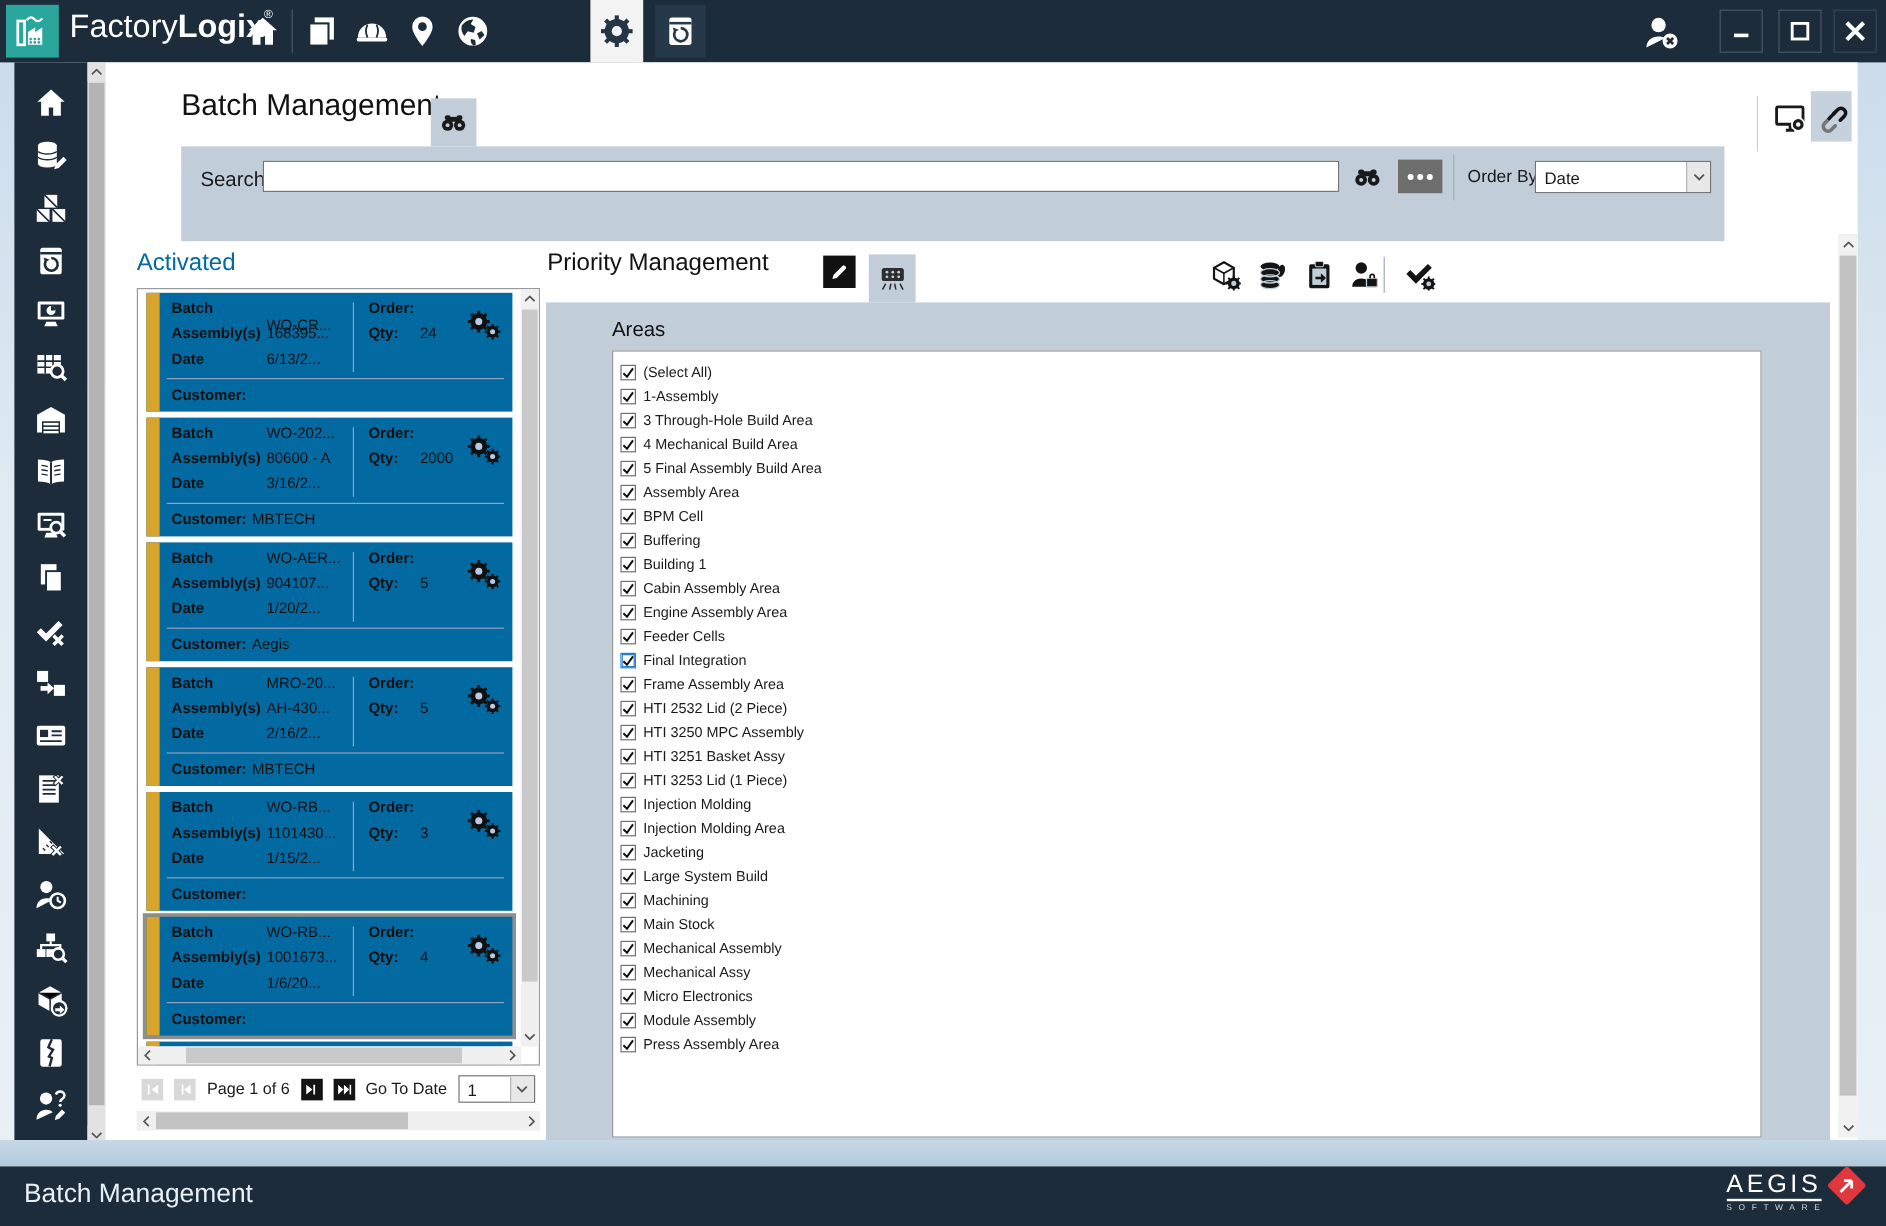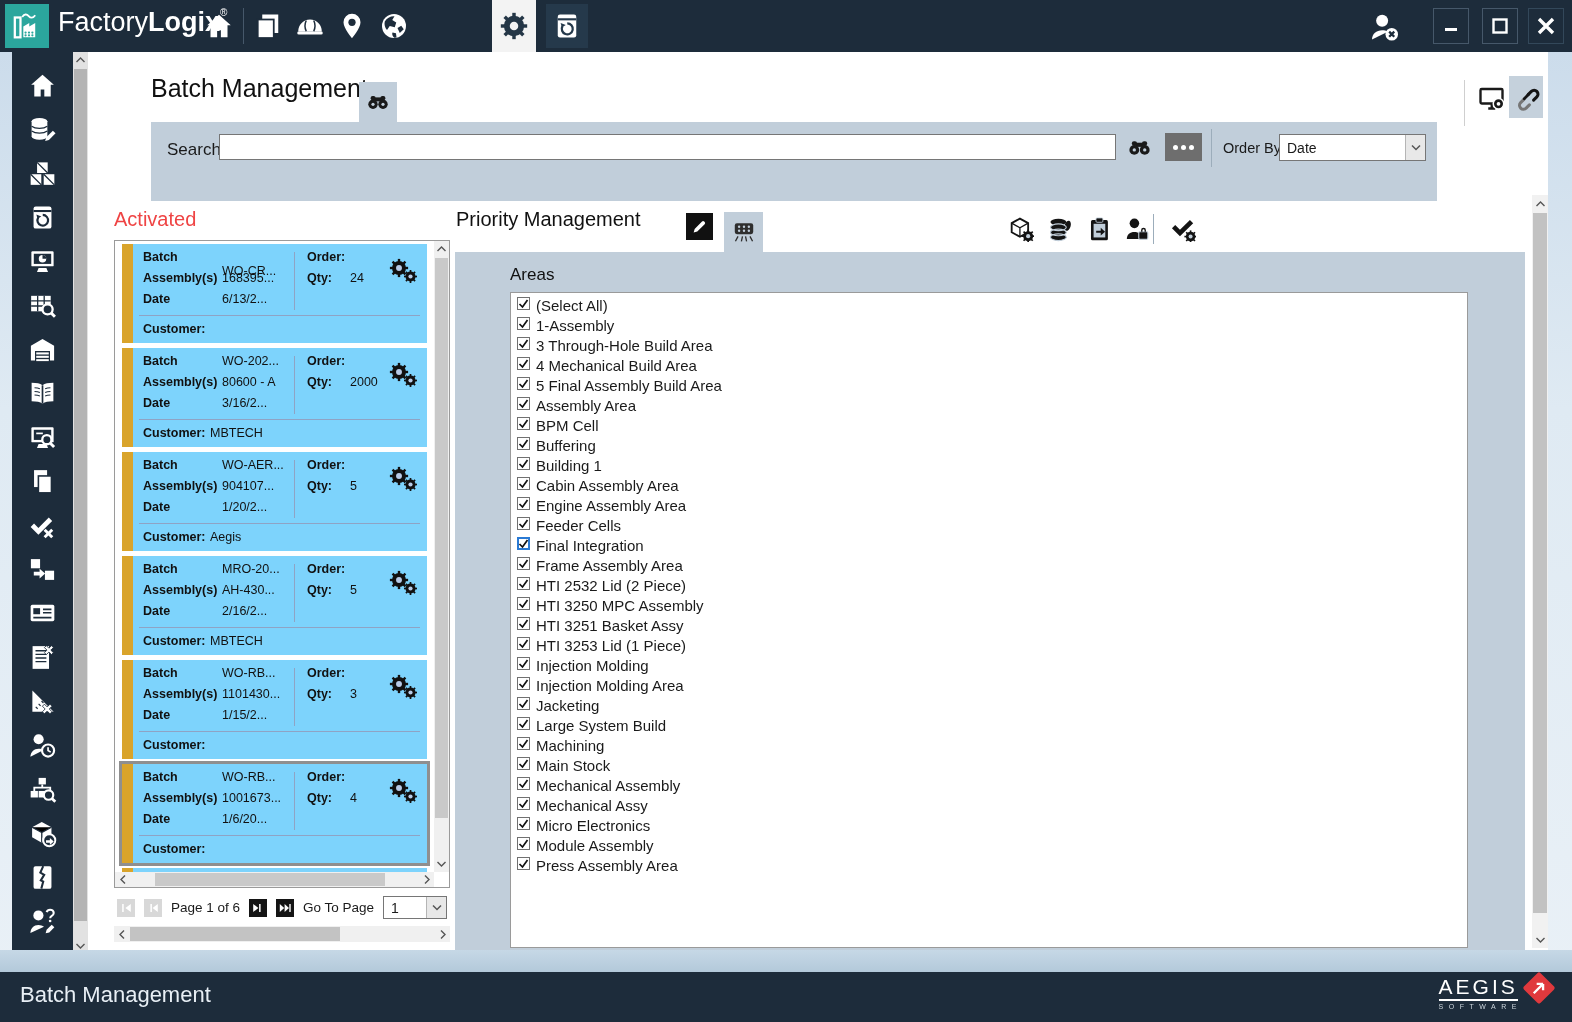--- a/index.html
+++ b/index.html
@@ -53,24 +53,24 @@
   .sp-orderby{position:absolute;left:1072px;top:18px;font-size:14.5px}
   .sel{position:absolute;background:#fff;border:1px solid #767676;font-size:14px;display:flex;align-items:center;cursor:pointer}
   .sel .sel-text{flex:1;padding:0 7px;white-space:nowrap;overflow:hidden}
   .sel .sel-btn{width:20px;height:100%;background:#e8e8e8;border-left:1px solid #b5b5b5;
     display:flex;align-items:center;justify-content:center}
   .sp-select{left:1128px;top:12px;width:147px;height:27px}
   .sp-actions{position:absolute;left:846px;top:92px;width:420px;height:30px}
   .act-ic{position:absolute;top:1px;width:27px;height:27px;display:flex;align-items:center;justify-content:center;cursor:pointer}
   .act-div{position:absolute;left:156px;top:0;width:1px;height:30px;background:#9cadbb}
   
-  .activated-title{position:absolute;left:26px;top:156px;font-size:20px;font-weight:300;color:#ef4444}
+  .activated-title{position:absolute;left:26px;top:156px;font-size:20px;font-weight:300;color:#0369a1}
   .batch-box{position:absolute;left:26px;top:188px;width:336px;height:648px;border:1px solid #9a9a9a;background:#fff;overflow:hidden}
   .cards{position:absolute;left:0;top:0;width:319px;height:631px;overflow:hidden;padding:3px 0 0 3px}
-  .card{position:relative;width:305px;height:99px;margin:0 0 5px 4px;background:#7dd3fc;font-size:12.5px}
+  .card{position:relative;width:305px;height:99px;margin:0 0 5px 4px;background:#0369a1;font-size:12.5px}
   .card.selected{box-shadow:0 0 0 3px #8f8f8f}
   .card.partial{height:6px;margin-bottom:0;overflow:hidden}
   .stripe{position:absolute;left:0;top:0;bottom:0;width:11px;background:#d9a42b}
   .card .lab{font-weight:bold;position:absolute;color:#111}
   .card .val{position:absolute;color:#111}
   .card .vdiv{position:absolute;left:172px;top:8px;width:1px;height:58px;background:#8fa3c4}
   .card .sep{position:absolute;left:17px;right:7px;top:71px;height:1px;background:#8fa3c4}
   .card .gears{position:absolute;right:8px;top:13px;width:32px;height:30px;cursor:pointer}
   .bb-vscroll{position:absolute;right:0;top:0;width:15px;height:631px;background:#f0f0f0}
   .bb-vscroll .thumb{position:absolute;left:1px;top:17px;width:13px;height:560px;background:#c9c9c9}
@@ -88,21 +88,21 @@
   
   .pm-title{position:absolute;left:368px;top:156px;font-size:20px;font-weight:300;color:#111}
   .pm-pencil{position:absolute;left:598px;top:161px;width:27px;height:27px;background:#111;
     display:flex;align-items:center;justify-content:center;cursor:pointer}
   .pm-tab{position:absolute;left:636px;top:160px;width:39px;height:40px;background:#c1ceda;
     display:flex;align-items:center;justify-content:center}
   .pm-panel{position:absolute;left:367px;top:200px;width:1070px;height:698px;background:#c1ceda}
   .areas-title{position:absolute;left:55px;top:13px;font-size:17px;font-weight:300;color:#111}
   .areas-box{position:absolute;left:55px;top:40px;width:958px;height:656px;background:#fff;
     border:1px solid #9a9a9a;overflow:hidden;padding:4px 0 0 6px}
-  .area-row{height:20px;display:flex;align-items:flex-start;gap:6px;font-size:15px;cursor:default}
+  .area-row{height:20px;display:flex;align-items:flex-end;gap:6px;font-size:12px;cursor:default}
   .cb{width:13px;height:13px;border:1px solid #707070;background:#fff;flex:none;
     display:flex;align-items:center;justify-content:center}
   .area-row.focused .cb{border:1px solid #2a7ad4;box-shadow:0 0 0 1px #2a7ad4 inset}
   
   .main-vscroll{position:absolute;left:1444px;top:143px;width:16px;height:753px;background:#f1f1f1}
   .main-vscroll .thumb{position:absolute;left:1px;top:18px;width:14px;height:700px;background:#c2c2c2}
   .varr{position:absolute;left:0;width:16px;height:17px;display:flex;align-items:center;justify-content:center;background:#f1f1f1}
   
   .bottom-strip{position:absolute;left:0;top:950px;width:1572px;height:22px;
     background:linear-gradient(180deg,#c6d8e6,#b3c9da)}
@@ -825,21 +825,21 @@
       <span class="pg-btn on">
         <svg width="12" height="12" viewBox="0 0 12 12" fill="#fff">
             <path d="M1.2 2l5.2 4-5.2 4zM7.1 2h1.5v8H7.1z"></path>
           </svg>
         </span>
       <span class="pg-btn on">
         <svg width="12" height="12" viewBox="0 0 12 12" fill="#fff">
             <path d="M.8 2l4.4 4L.8 10zM5.6 2L10 6l-4.4 4zM10.3 2h1.4v8h-1.4z"></path>
           </svg>
         </span>
-      <span>Go To Page</span>
+      <span>Go To Date</span>
       <div class="sel pg-sel">
         <span class="sel-text">1</span>
         <span class="sel-btn">
           <svg width="10" height="7" viewBox="0 0 10 7">
               <path d="M1 1.5l4 4 4-4" stroke="#555" fill="none" stroke-width="1.5"></path>
             </svg>
           </span>
       </div>
     </div>
     <div class="outer-hscroll">

